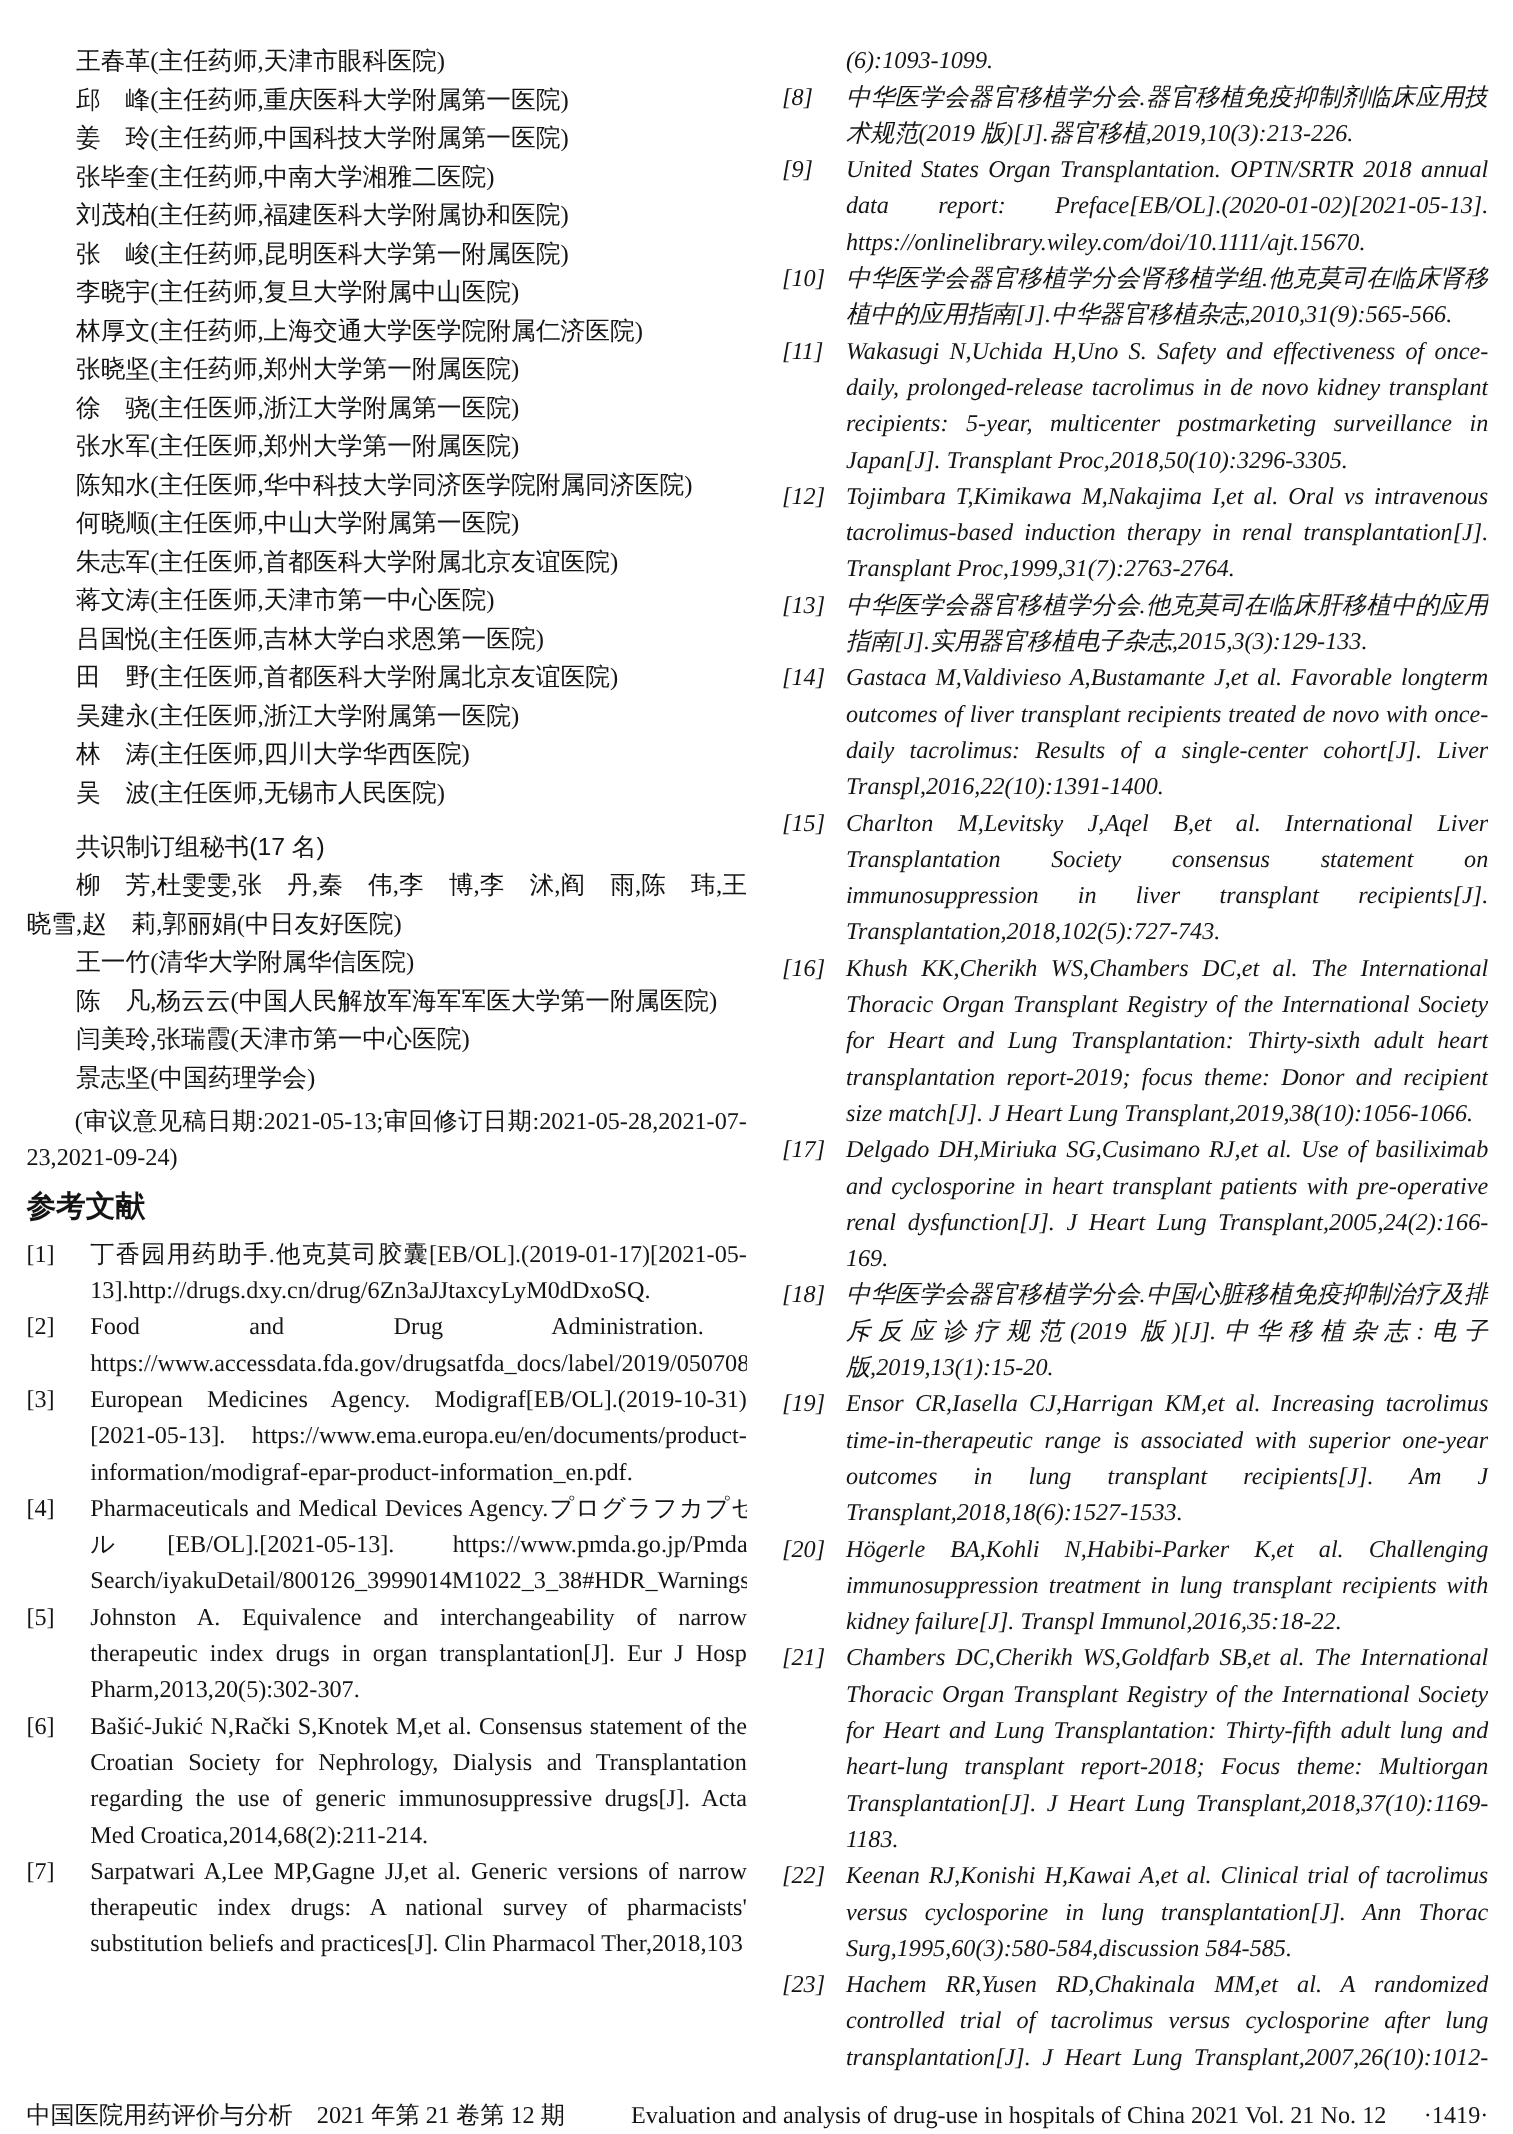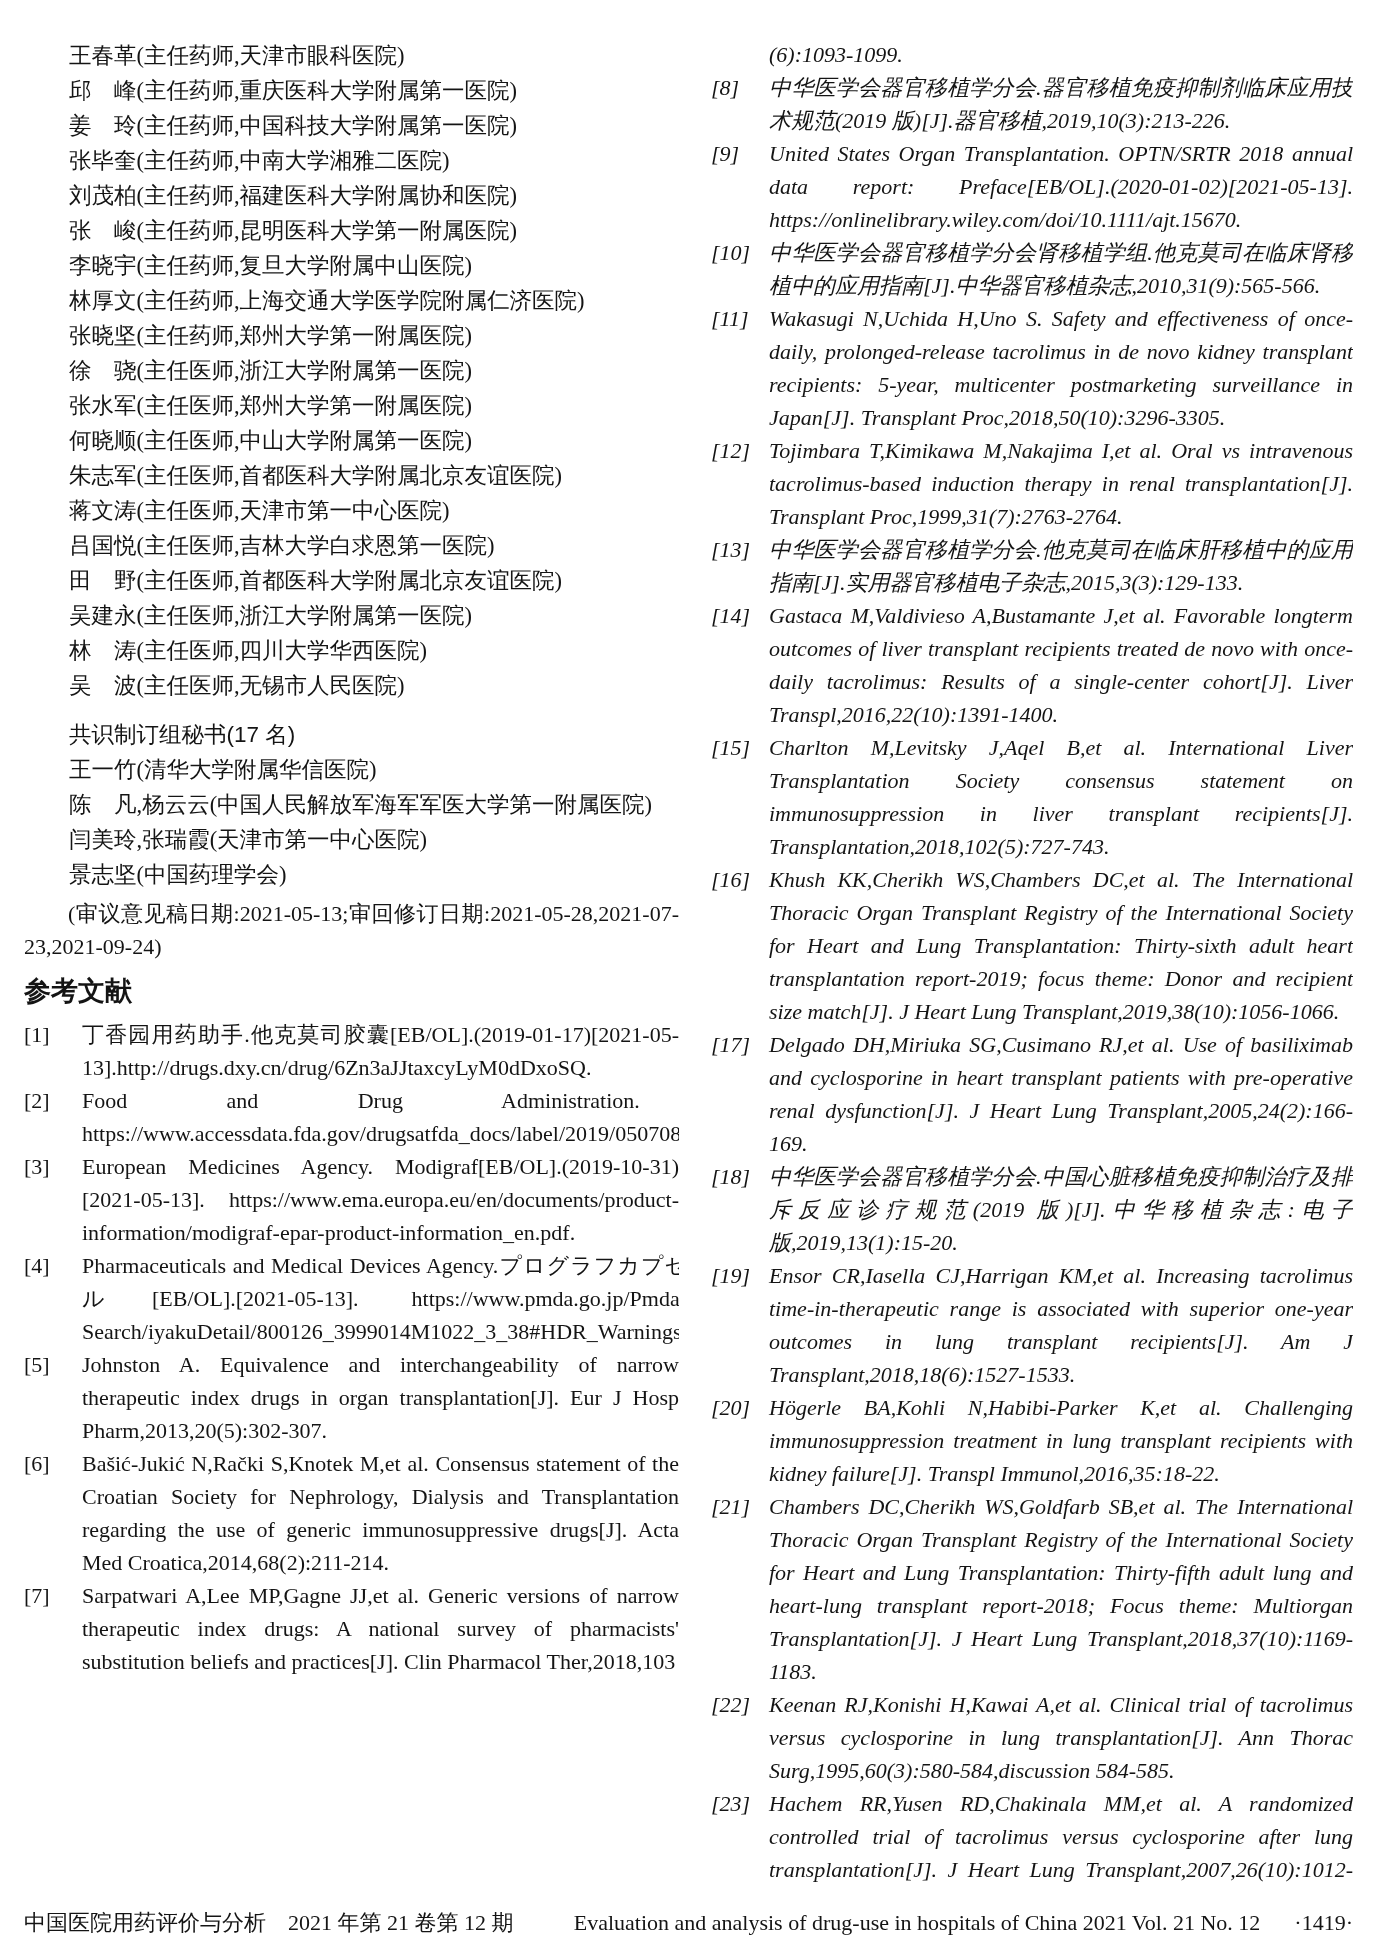--- a/index.html
+++ b/index.html
@@ -82,34 +82,36 @@
           <p class="expert-line">邱　峰(主任药师,重庆医科大学附属第一医院)</p>
           <p class="expert-line">姜　玲(主任药师,中国科技大学附属第一医院)</p>
           <p class="expert-line">张毕奎(主任药师,中南大学湘雅二医院)</p>
           <p class="expert-line">刘茂柏(主任药师,福建医科大学附属协和医院)</p>
           <p class="expert-line">张　峻(主任药师,昆明医科大学第一附属医院)</p>
           <p class="expert-line">李晓宇(主任药师,复旦大学附属中山医院)</p>
           <p class="expert-line">林厚文(主任药师,上海交通大学医学院附属仁济医院)</p>
           <p class="expert-line">张晓坚(主任药师,郑州大学第一附属医院)</p>
           <p class="expert-line">徐　骁(主任医师,浙江大学附属第一医院)</p>
           <p class="expert-line">张水军(主任医师,郑州大学第一附属医院)</p>
+          <p class="expert-line">陈知水(主任医师,华中科技大学同济医学院附属同济医院)</p>
           <p class="expert-line">何晓顺(主任医师,中山大学附属第一医院)</p>
           <p class="expert-line">朱志军(主任医师,首都医科大学附属北京友谊医院)</p>
           <p class="expert-line">蒋文涛(主任医师,天津市第一中心医院)</p>
           <p class="expert-line">吕国悦(主任医师,吉林大学白求恩第一医院)</p>
           <p class="expert-line">田　野(主任医师,首都医科大学附属北京友谊医院)</p>
           <p class="expert-line">吴建永(主任医师,浙江大学附属第一医院)</p>
           <p class="expert-line">林　涛(主任医师,四川大学华西医院)</p>
           <p class="expert-line">吴　波(主任医师,无锡市人民医院)</p>
         </div>
 
       <p class="secretary-heading">共识制订组秘书(17 名)</p>
 
       <div>
 
+      <p class="secretary-line">柳　芳,杜雯雯,张　丹,秦　伟,李　博,李　沭,阎　雨,陈　玮,王晓雪,赵　莉,郭丽娟(中日友好医院)</p>
           <p class="secretary-line">王一竹(清华大学附属华信医院)</p>
           <p class="secretary-line">陈　凡,杨云云(中国人民解放军海军军医大学第一附属医院)</p>
           <p class="secretary-line">闫美玲,张瑞霞(天津市第一中心医院)</p>
           <p class="secretary-line">景志坚(中国药理学会)</p>
         </div>
 
       <p class="review-note">(审议意见稿日期:2021-05-13;审回修订日期:2021-05-28,2021-07-23,2021-09-24)</p>
 
       <p class="references-heading">参考文献</p>
 

